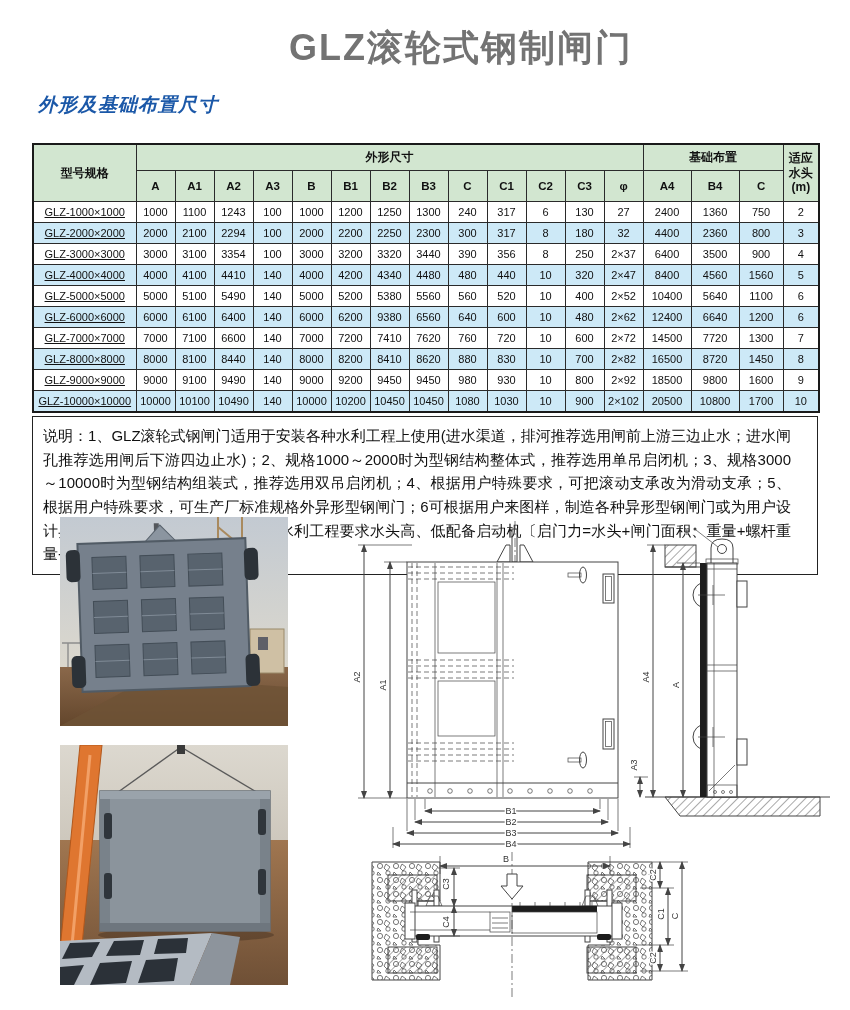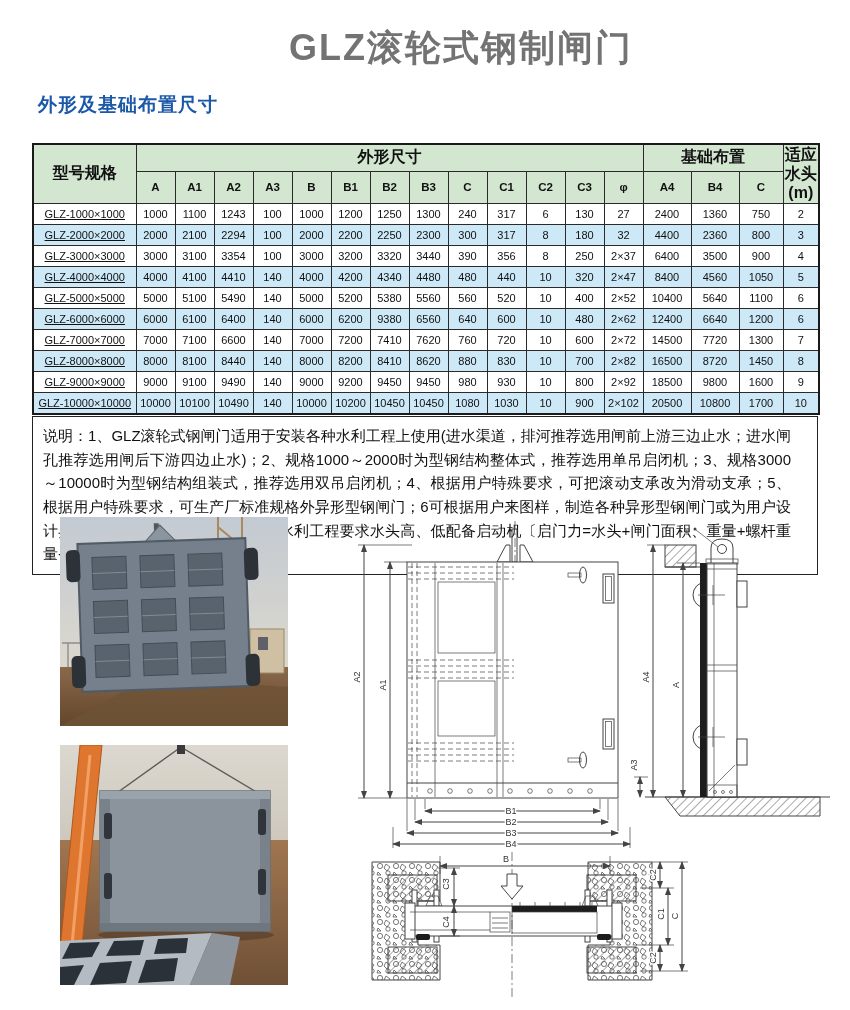--- a/index.html
+++ b/index.html
@@ -1,26 +1,26 @@
 <!DOCTYPE html>
 <html><head>
 <meta charset="utf-8">
 <style>
   html,body{margin:0;padding:0;background:#fff;}
   .page{position:relative;width:850px;height:1010px;background:#fff;overflow:hidden;
         font-family:"Liberation Sans","DejaVu Sans",sans-serif;}
   .title{position:absolute;top:24px;left:0;width:100%;text-align:center;margin:0;
          color:#737373;font-size:36px;font-weight:bold;letter-spacing:2px;padding-left:36px;}
   .section-title{position:absolute;top:92px;left:38px;margin:0;
-         color:#1b58a8;font-size:19px;font-weight:bold;letter-spacing:1px;}
+         color:#1b58a8;font-size:19px;font-weight:bold;letter-spacing:1px;font-style:italic;}
   table.spec{position:absolute;left:32px;top:143px;width:786px;border-collapse:collapse;
          table-layout:fixed;border:2px solid #1a1a1a;}
   table.spec th,table.spec td{border:1px solid #2a2a2a;text-align:center;vertical-align:middle;
          padding:0;overflow:hidden;}
-  table.spec thead th{background:#d2e6d0;font-size:16px;font-weight:bold;color:#111;}
+  table.spec thead th{background:#d2e6d0;font-size:12px;font-weight:bold;color:#111;}
   table.spec thead tr.grp th{height:25px;}
   table.spec thead tr.cols th{height:30px;font-size:11.5px;}
   th.headcol{white-space:pre-line;font-size:11px;line-height:1.2;margin-left:35px;}
   table.spec tbody td{height:20px;font-size:11px;color:#111;background:#fff;}
   table.spec tbody tr.alt td{background:#cde9f7;}
   table.spec tbody td.model{font-size:11px;letter-spacing:0;text-decoration:underline;}
   .notes{position:absolute;left:32px;top:416px;width:786px;box-sizing:border-box;
          border:1.5px solid #222;padding:7px 26px 8px 10px;font-size:15px;line-height:1.58;
          color:#101010;text-align:justify;background:#fff;}
   .ph{position:absolute;display:block;}
@@ -150,21 +150,21 @@
           <td>4200</td>
           <td>4340</td>
           <td>4480</td>
           <td>480</td>
           <td>440</td>
           <td>10</td>
           <td>320</td>
           <td>2×47</td>
           <td>8400</td>
           <td>4560</td>
-          <td>1050</td>
+          <td>1560</td>
           <td>5</td>
         </tr>
         <tr>
           <td class="model">GLZ-5000×5000</td>
           <td>5000</td>
           <td>5100</td>
           <td>5490</td>
           <td>140</td>
           <td>5000</td>
           <td>5200</td>

